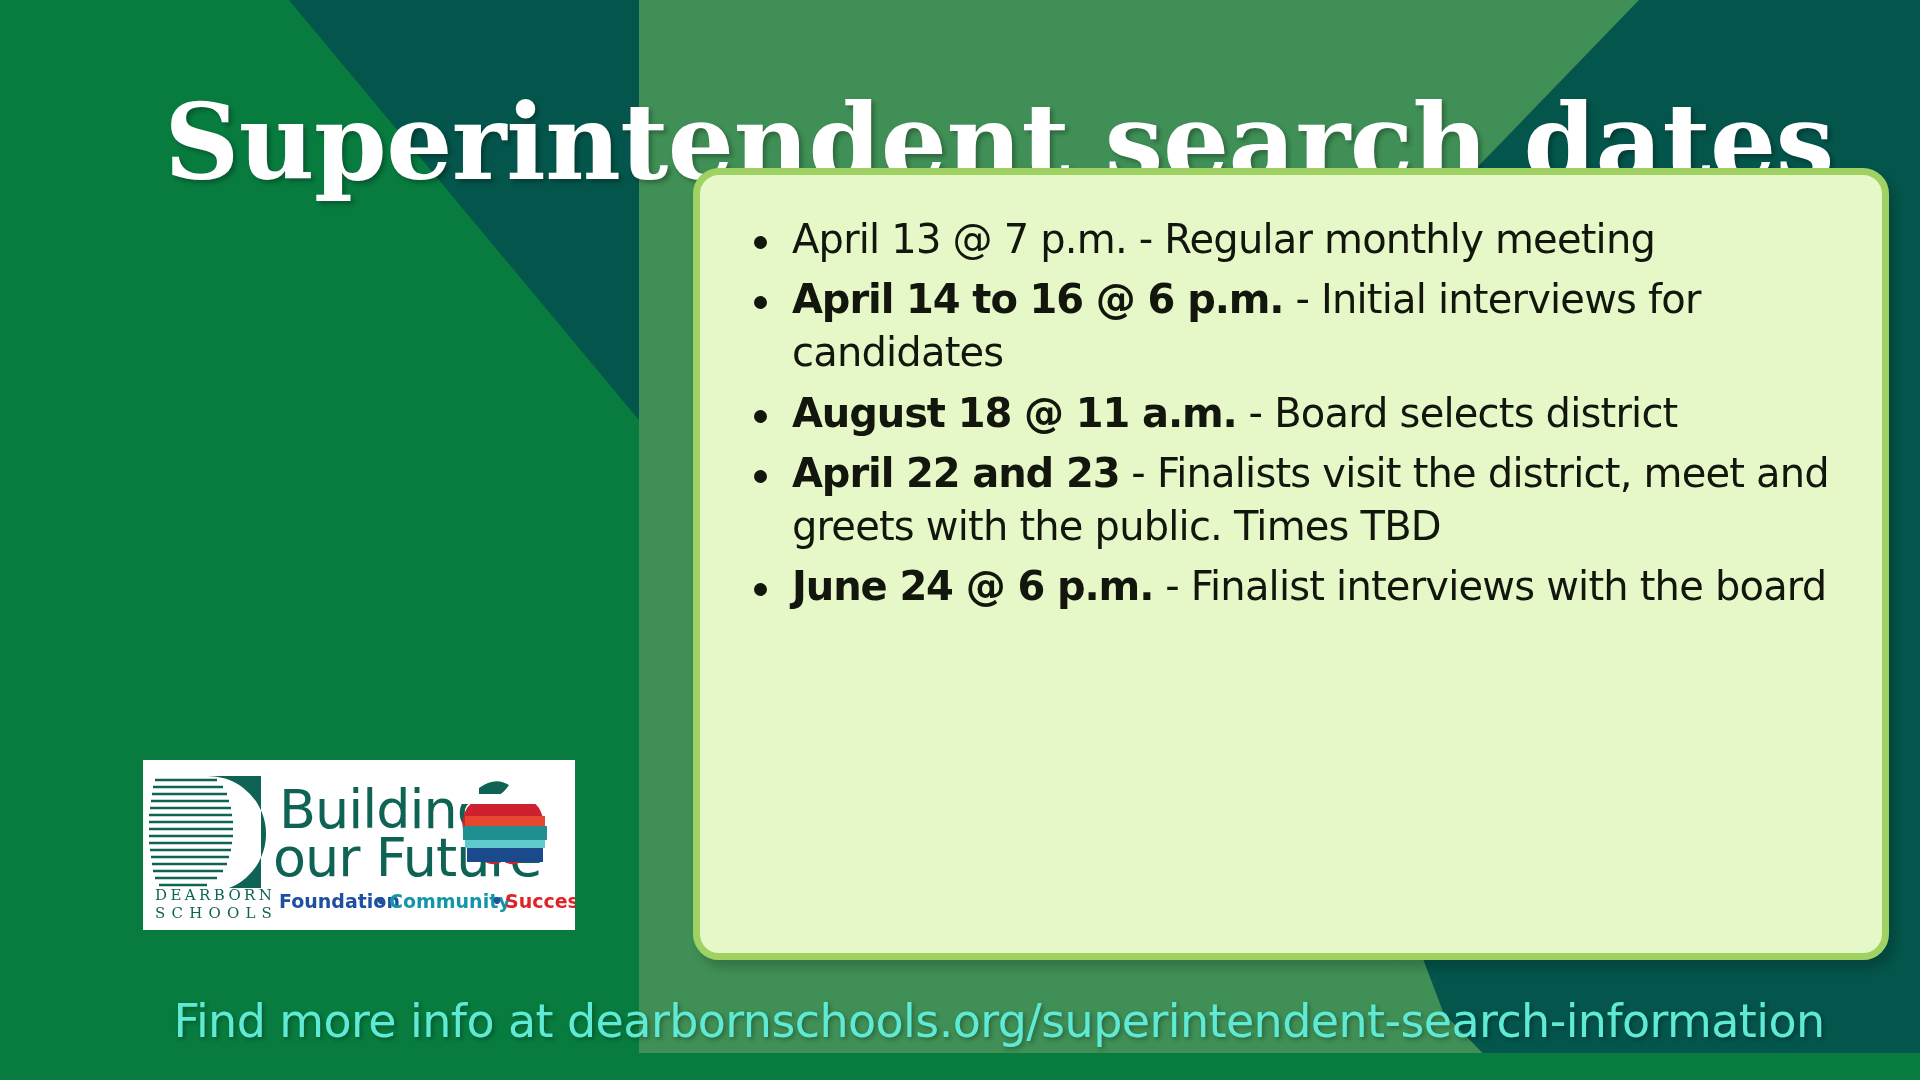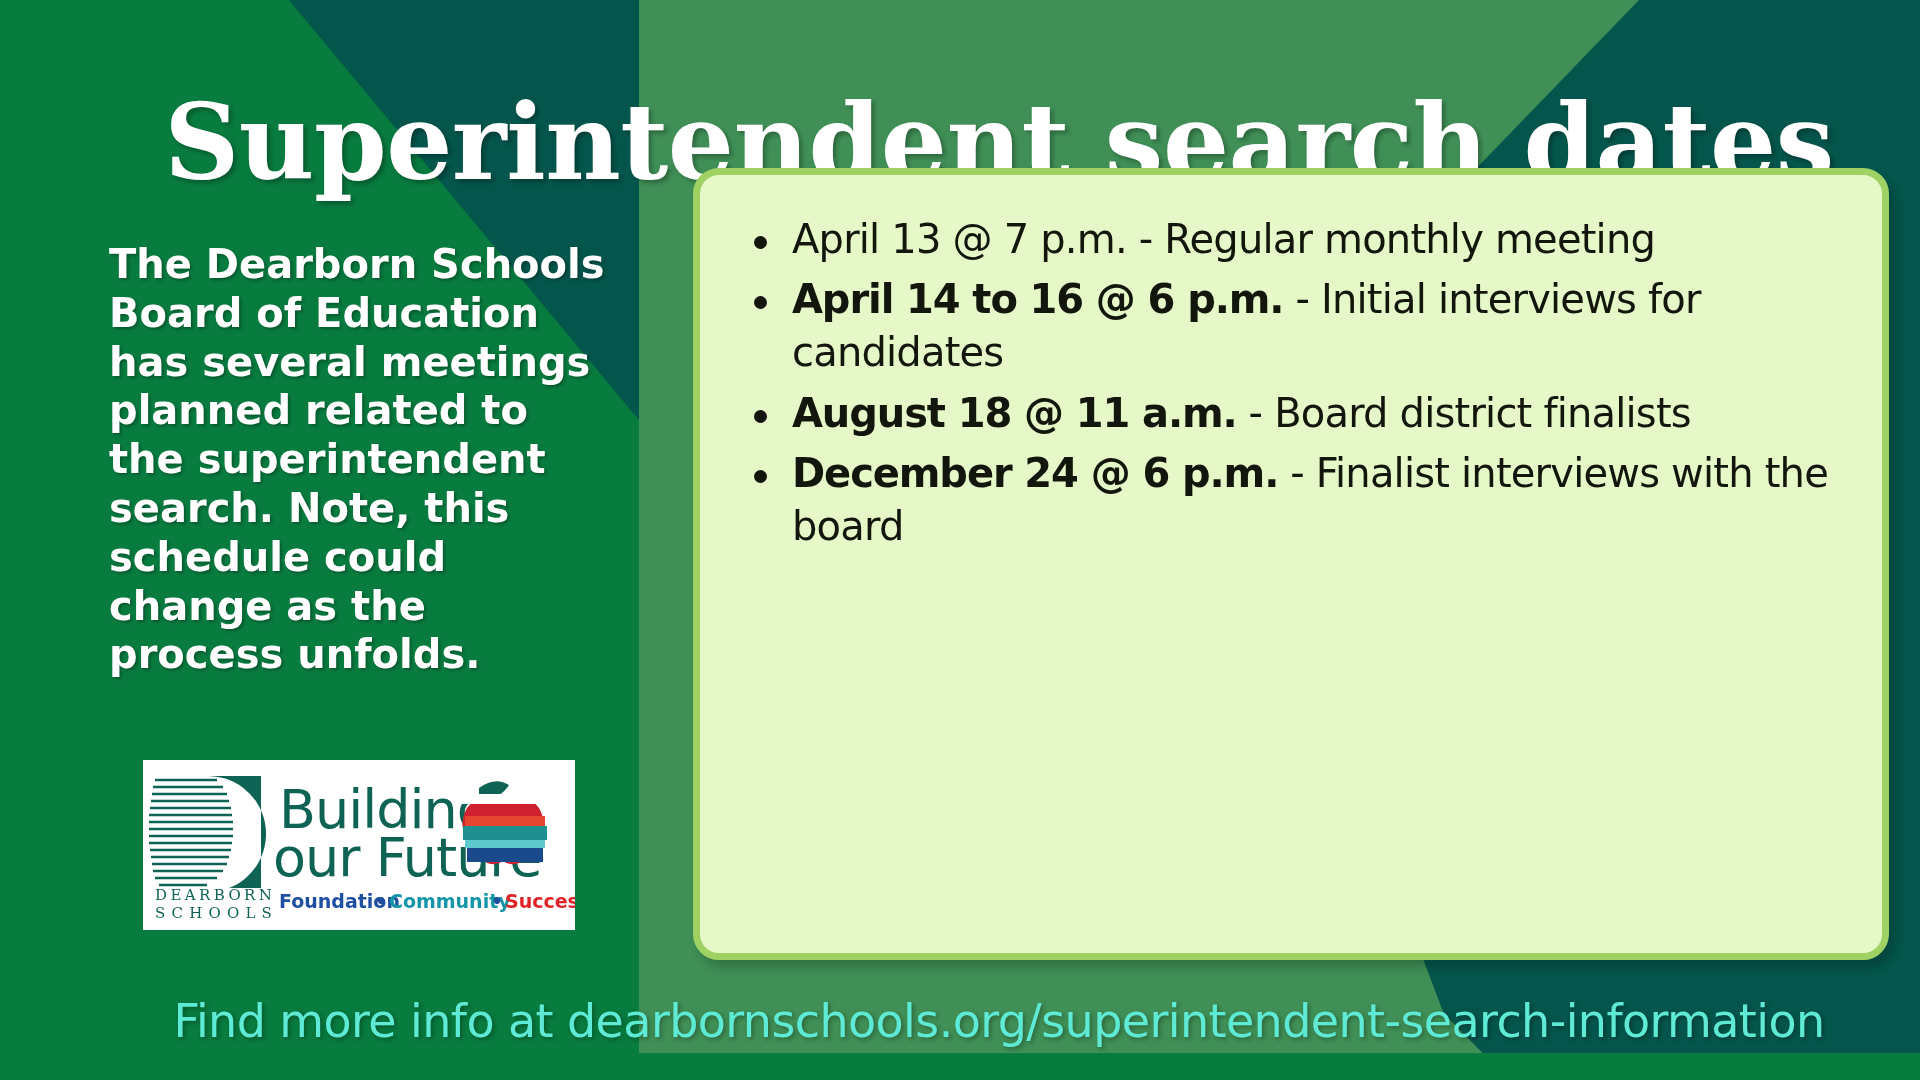--- a/index.html
+++ b/index.html
@@ -116,21 +116,20 @@
     <polygon points="1020,0 1920,0 1920,1080 1430,1080" fill="#04554b"></polygon>
     <polygon points="1020,0 1600,0 1020,600" fill="#3f8f56"></polygon>
     <polygon points="1020,620 1470,1080 1020,1080" fill="#3f8f56"></polygon>
     <polygon points="0,0 600,0 600,1080 0,1080" fill="#087b3f"></polygon>
     <polygon points="250,0 600,0 600,420" fill="#04554b"></polygon>
     <polygon points="600,420 600,1080 1020,1080 1020,0 600,0 600,420" fill="none"></polygon>
   </svg>
 
   <h1 class="title">Superintendent search dates</h1>
 
-  <p class="intro">The Dearborn Schools Board of Education has several meetings planned related to the superintendent search.  Note, this schedule could change as the process unfolds.</p>
 
   <div class="logo-card">
     <div class="logo-inner">
       <svg class="logo-svg" viewBox="0 0 432 170">
 
         <g>
           <path d="M6 16 H118 V128 H6 Z" fill="#ffffff"></path>
           <path d="M62 16 H118 V128 H86 A58 58 0 0 0 62 16 Z" fill="#0e6355"></path>
           <g stroke="#0e6355" stroke-width="2.6">
             <line x1="12" y1="20" x2="74" y2="20"></line>
@@ -175,19 +174,20 @@
         <text x="348" y="148" font-family="DejaVu Sans, Liberation Sans, sans-serif" font-size="19" font-weight="bold" fill="#1e4fa0">•</text>
         <text x="362" y="148" font-family="DejaVu Sans, Liberation Sans, sans-serif" font-size="19" font-weight="bold" fill="#e02327">Success</text>
       </svg>
     </div>
   </div>
 
   <div class="card">
     <ul id="schedule-list">
         <li><span>April 13 @ 7 p.m.</span><span> - Regular monthly meeting</span></li>
         <li><b>April 14 to 16 @ 6 p.m.</b><span> - Initial interviews for candidates</span></li>
-        <li><b>August 18 @ 11 a.m.</b><span> - Board district finalists</span></li>
-        <li><b>December 24 @ 6 p.m.</b><span> - Finalist interviews with the board</span></li>
+        <li><b>August 18 @ 11 a.m.</b><span> - Board selects district</span></li>
+        <li><b>April 22 and 23</b><span> - Finalists visit the district, meet and greets with the public.  Times TBD</span></li>
+        <li><b>June 24 @ 6 p.m.</b><span> - Finalist interviews with the board</span></li>
       </ul>
   </div>
 
   <div class="footer">Find more info at dearbornschools.org/superintendent-search-information</div>
 </div>
 
 </body></html>

